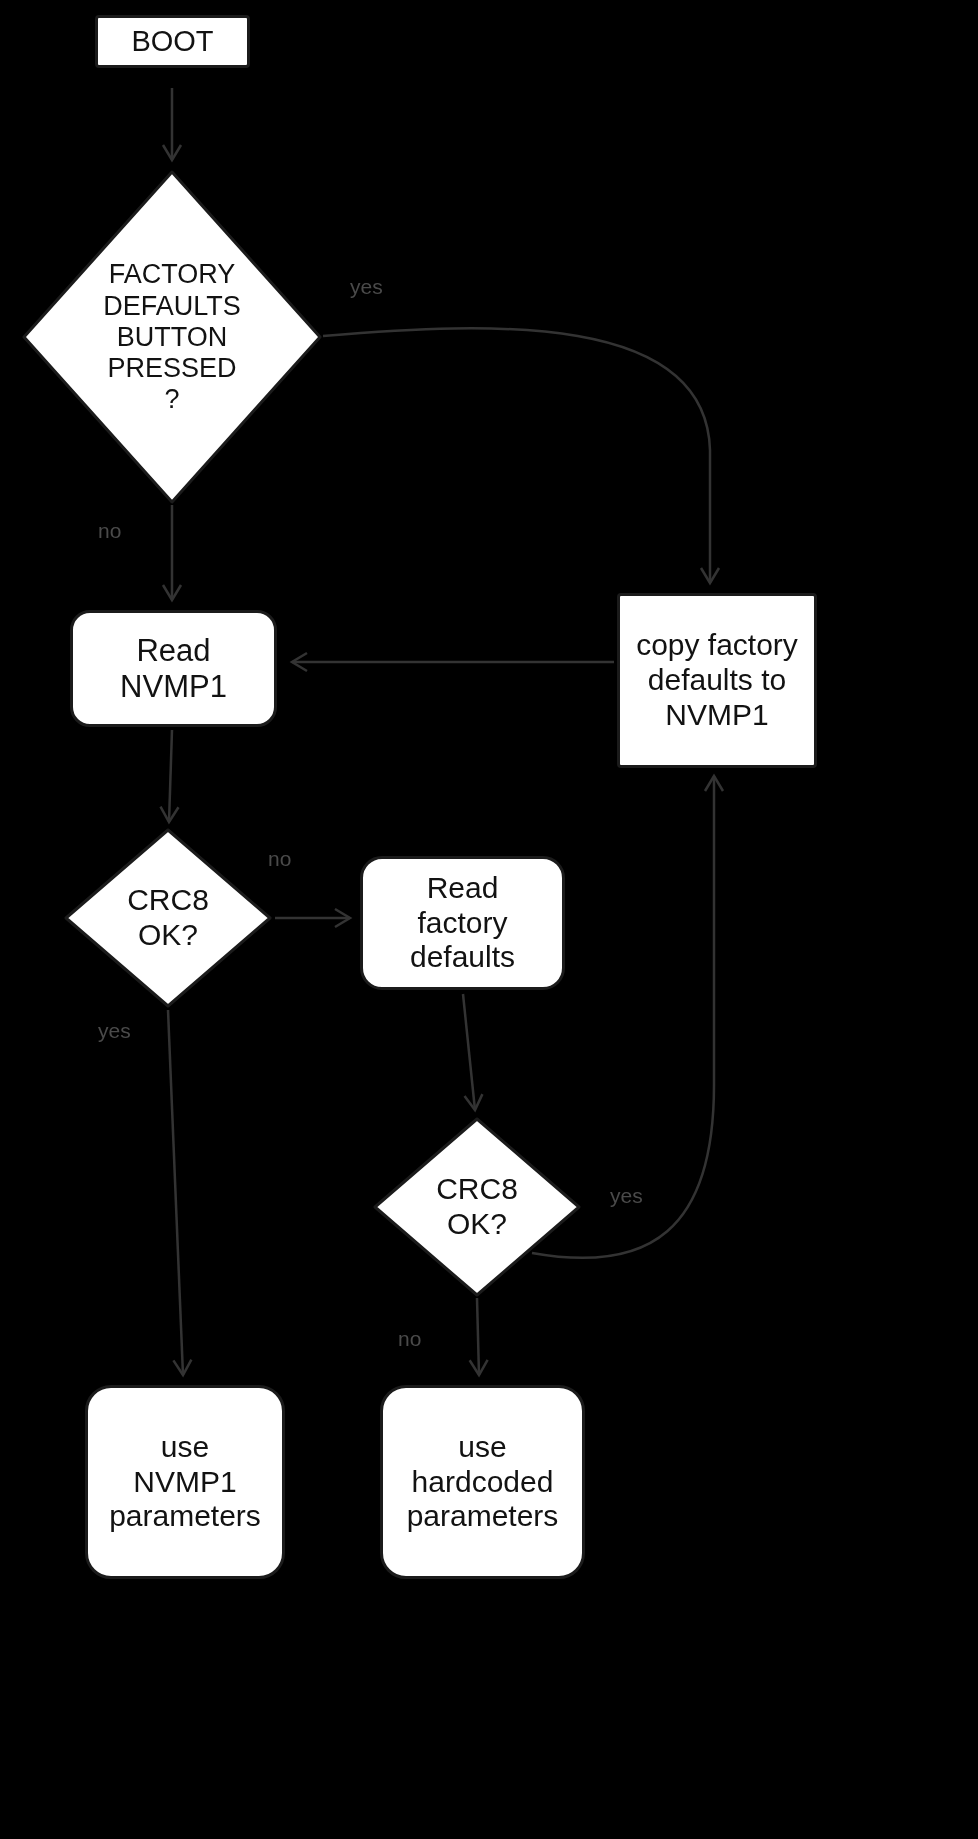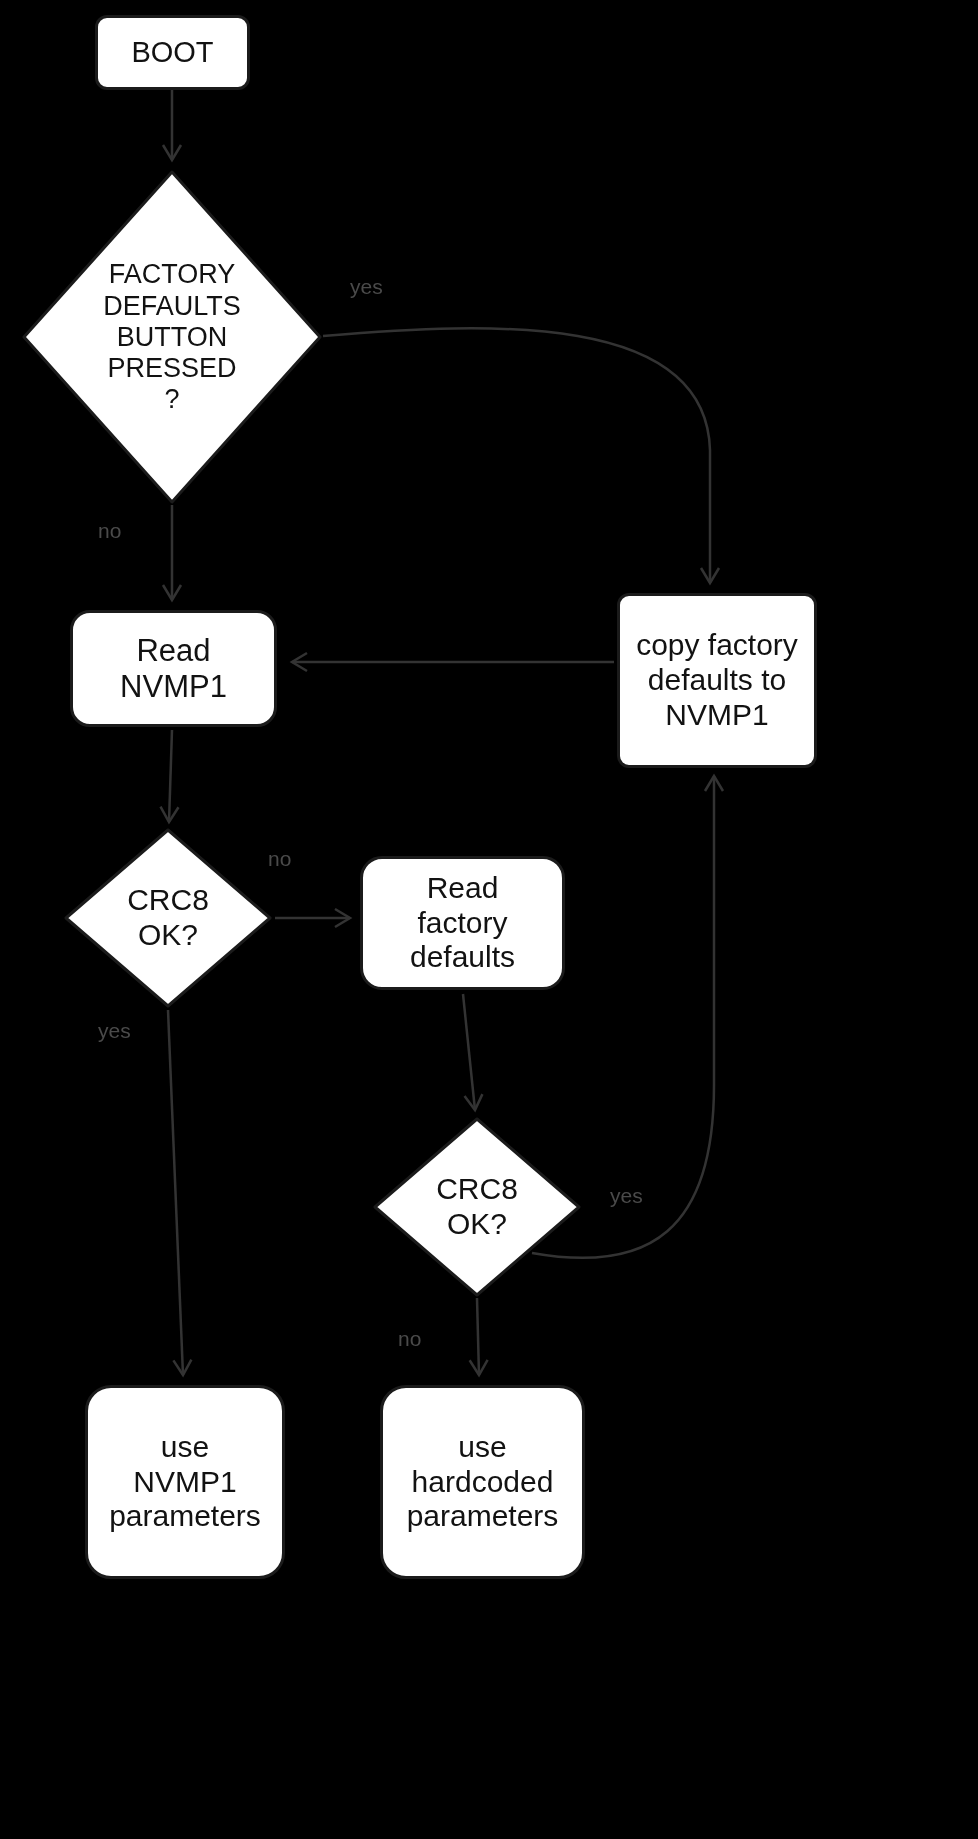--- a/index.html
+++ b/index.html
@@ -45,30 +45,30 @@
       <path d="M 477 1298 L 479 1375" marker-end="url(#arrow)"></path>
     </g>
 
     <g fill="#ffffff" stroke="#1b1b1b" stroke-width="3" stroke-linejoin="round">
       <polygon points="172,172 320,337 172,502 24,337"></polygon>
       <polygon points="168,830 270,918 168,1006 66,918"></polygon>
       <polygon points="477,1119 579,1207 477,1295 375,1207"></polygon>
     </g>
   </svg>
 
-  <div class="node" style="left:95px;top:15px;width:155px;height:75px;border-radius:12px;font-size:29px;">
+  <div class="node" style="left:95px;top:15px;width:155px;height:53px;border-radius:4px;font-size:29px;">
     <span class="node-label">BOOT</span>
   </div>
 
   <div class="node" style="left:70px;top:610px;width:207px;height:117px;border-radius:20px;font-size:31px;">
     <span class="node-label">Read
 NVMP1</span>
   </div>
 
-  <div class="node" style="left:617px;top:593px;width:200px;height:175px;border-radius:12px;font-size:30px;">
+  <div class="node" style="left:617px;top:593px;width:200px;height:175px;border-radius:4px;font-size:30px;">
     <span class="node-label">copy factory
 defaults to
 NVMP1</span>
   </div>
 
   <div class="node" style="left:360px;top:856px;width:205px;height:134px;border-radius:22px;font-size:30px;">
     <span class="node-label">Read
 factory
 defaults</span>
   </div>

